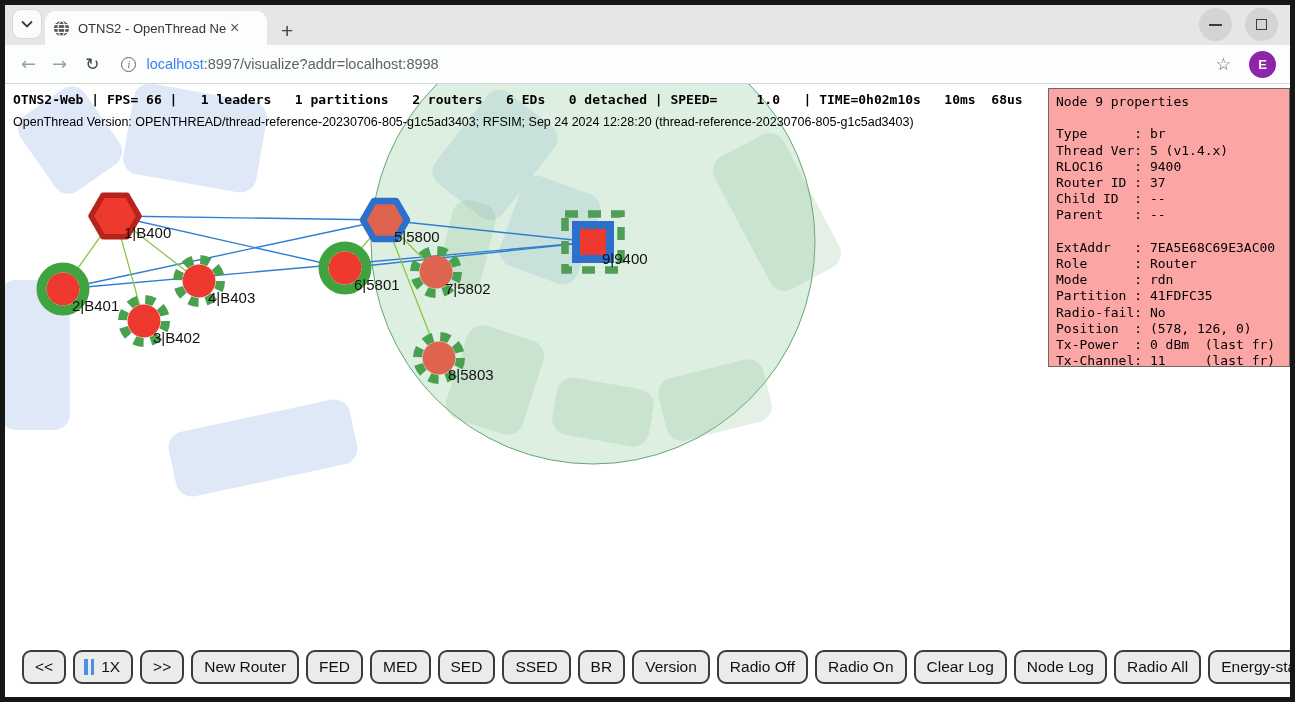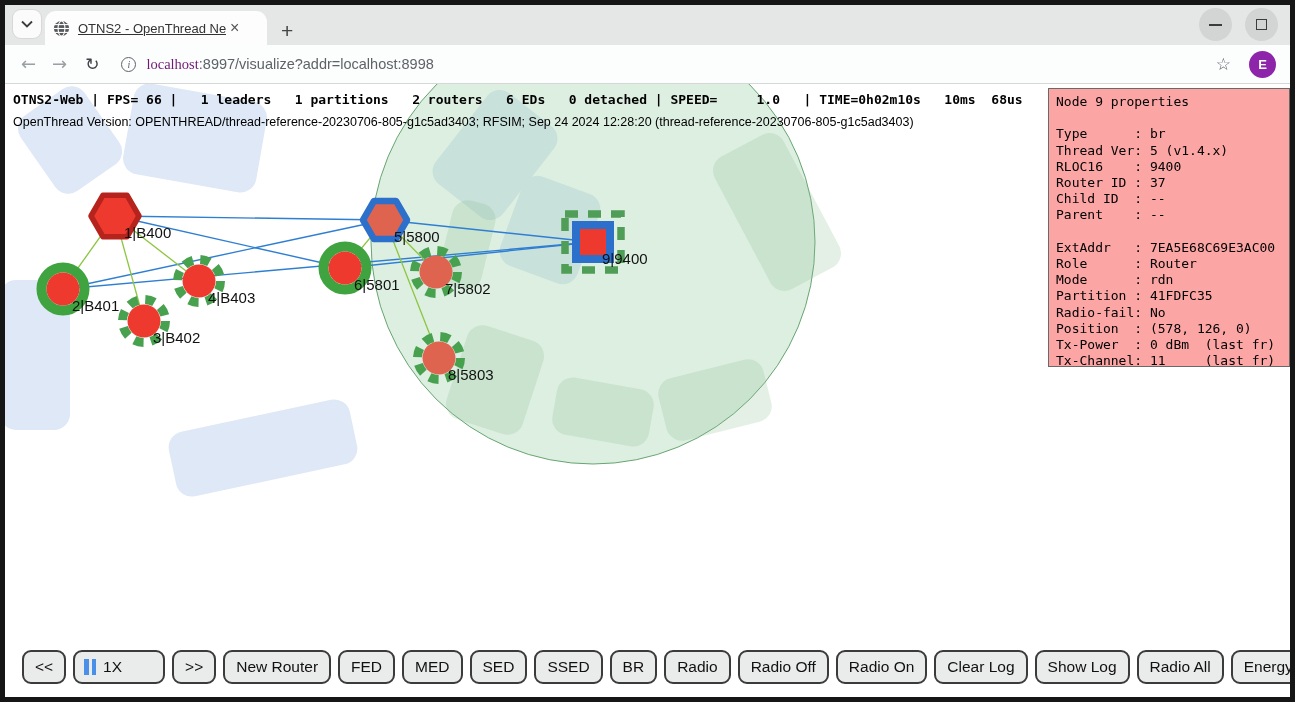--- a/index.html
+++ b/index.html
@@ -17,38 +17,38 @@
     position:absolute;left:8px;top:5px;width:28px;height:28px;background:#fbfbfb;
     border-radius:8px;display:flex;align-items:center;justify-content:center;
     box-shadow:0 0 0 1px #d8d8d8;cursor:pointer;
   }
   .tab{
     margin-left:40px;width:222px;height:34px;background:#fdfdfd;
     border-radius:11px 11px 0 0;display:flex;align-items:center;padding:0 8px;
     position:relative;
   }
   .favicon{width:17px;height:17px;margin-right:8px;flex:0 0 auto;}
-  .tab-title{font-size:13px;color:#333;white-space:nowrap;overflow:hidden;width:148px;text-decoration:underline;}
+  .tab-title{font-size:13px;color:#333;white-space:nowrap;overflow:hidden;width:148px;}
   .tab-close{font-size:16px;color:#555;margin-left:4px;cursor:pointer;line-height:1;}
   .newtab{font-size:21px;color:#454545;margin:0 0 4px 14px;cursor:pointer;line-height:1;}
   .wincontrols{position:absolute;right:12px;top:3px;display:flex;gap:13px;}
   .winbtn{width:33px;height:33px;border-radius:50%;background:#d3d4d4;display:flex;align-items:center;justify-content:center;cursor:pointer;}
   .min-glyph{width:13px;height:2px;background:#3c3c3c;display:block;}
   .max-glyph{width:11px;height:11px;border:1.7px solid #3c3c3c;display:block;}
   
   .toolbar{height:39px;background:#fcfdfd;border-bottom:1px solid #d6d7d7;display:flex;align-items:center;position:relative;}
   .navicon{font-family:"DejaVu Sans",sans-serif;font-size:18px;color:#9aa0a4;margin-left:16px;cursor:pointer;line-height:1;}
   .navicon.reload{color:#3f4346;font-size:17px;margin-left:18px;}
   .info-badge{
     width:15px;height:15px;border:1.6px solid #5f6368;border-radius:50%;
     color:#5f6368;font-size:10px;display:flex;align-items:center;justify-content:center;
     margin-left:22px;font-family:"Liberation Serif",serif;font-style:italic;cursor:pointer;
   }
   .url{margin-left:10px;font-size:14.5px;white-space:nowrap;}
-  .url .host{color:#701a75;font-family:Liberation Serif, serif;}
+  .url .host{color:#3b82f6;}
   .url .rest{color:#5f6368;}
   .star{margin-left:auto;font-family:"DejaVu Sans",sans-serif;font-size:17px;color:#5f6368;cursor:pointer;}
   .avatar{
     width:27px;height:27px;border-radius:50%;background:#8e24aa;color:#fff;
     font-size:13px;font-weight:bold;display:flex;align-items:center;justify-content:center;
     margin:0 14px 0 18px;cursor:pointer;
   }
   
   .content{position:relative;width:1285px;height:613px;background:#fff;overflow:hidden;}
   #net{position:absolute;left:0;top:0;}
@@ -68,21 +68,21 @@
     color:#000;padding:5px 7px;white-space:pre;
   }
   
   .footer{position:absolute;left:17px;top:566px;display:flex;gap:7px;align-items:center;}
   .btn{
     height:34px;background:#eaebeb;border:2.4px solid #3b3b3b;border-radius:9px;
     display:flex;align-items:center;justify-content:center;gap:3px;
     padding:0 11px;font-size:15.5px;color:#111;cursor:pointer;white-space:nowrap;
     font-family:"Liberation Sans","DejaVu Sans",sans-serif;
   }
-  .btn.speed{width:92px;justify-content:flex-start;padding-left:9px;}
+  .btn.speed{width:60px;justify-content:space-between;padding-left:9px;}
   .pausebar{width:4.5px;height:16px;background:#4a90e8;display:inline-block;}
   .pausebar+.pausebar{margin-right:4px;}
 </style>
 </head>
 <body>
 
 <div class="frame">
 
   <div class="tabbar">
     <div class="tab-chevron">
@@ -220,33 +220,33 @@
         <div class="btn">
           <span>SED</span>
         </div>
         <div class="btn">
           <span>SSED</span>
         </div>
         <div class="btn">
           <span>BR</span>
         </div>
         <div class="btn">
-          <span>Radio</span>
+          <span>Version</span>
         </div>
         <div class="btn">
           <span>Radio Off</span>
         </div>
         <div class="btn">
           <span>Radio On</span>
         </div>
         <div class="btn">
           <span>Clear Log</span>
         </div>
         <div class="btn">
-          <span>Show Log</span>
+          <span>Node Log</span>
         </div>
         <div class="btn">
           <span>Radio All</span>
         </div>
         <div class="btn">
           <span>Energy-stats ↗</span>
         </div>
       </div>
   </div>
 

